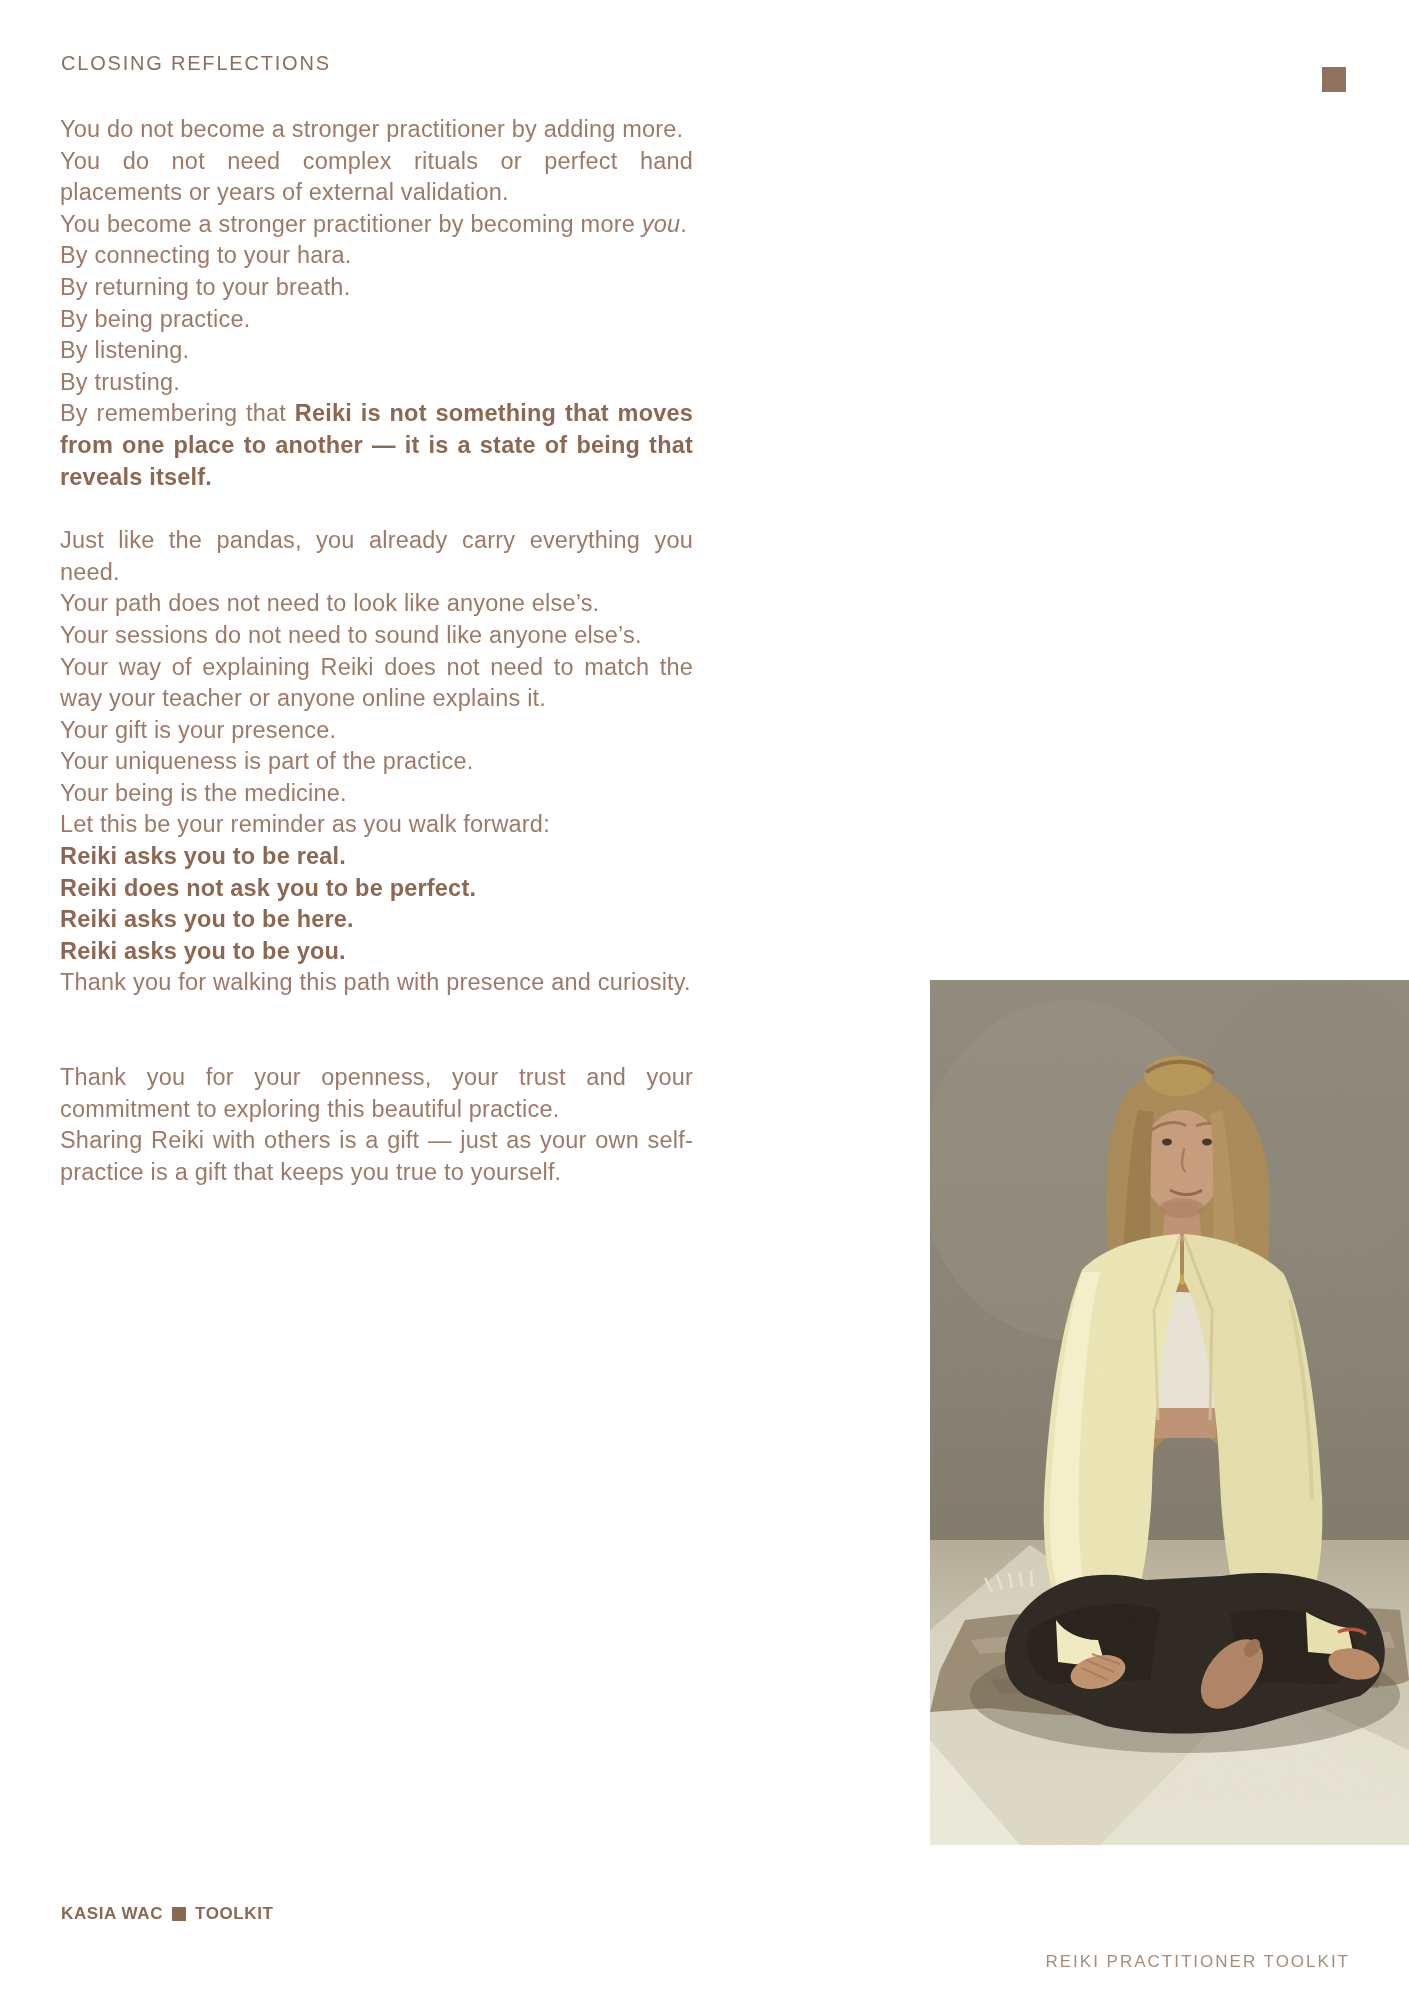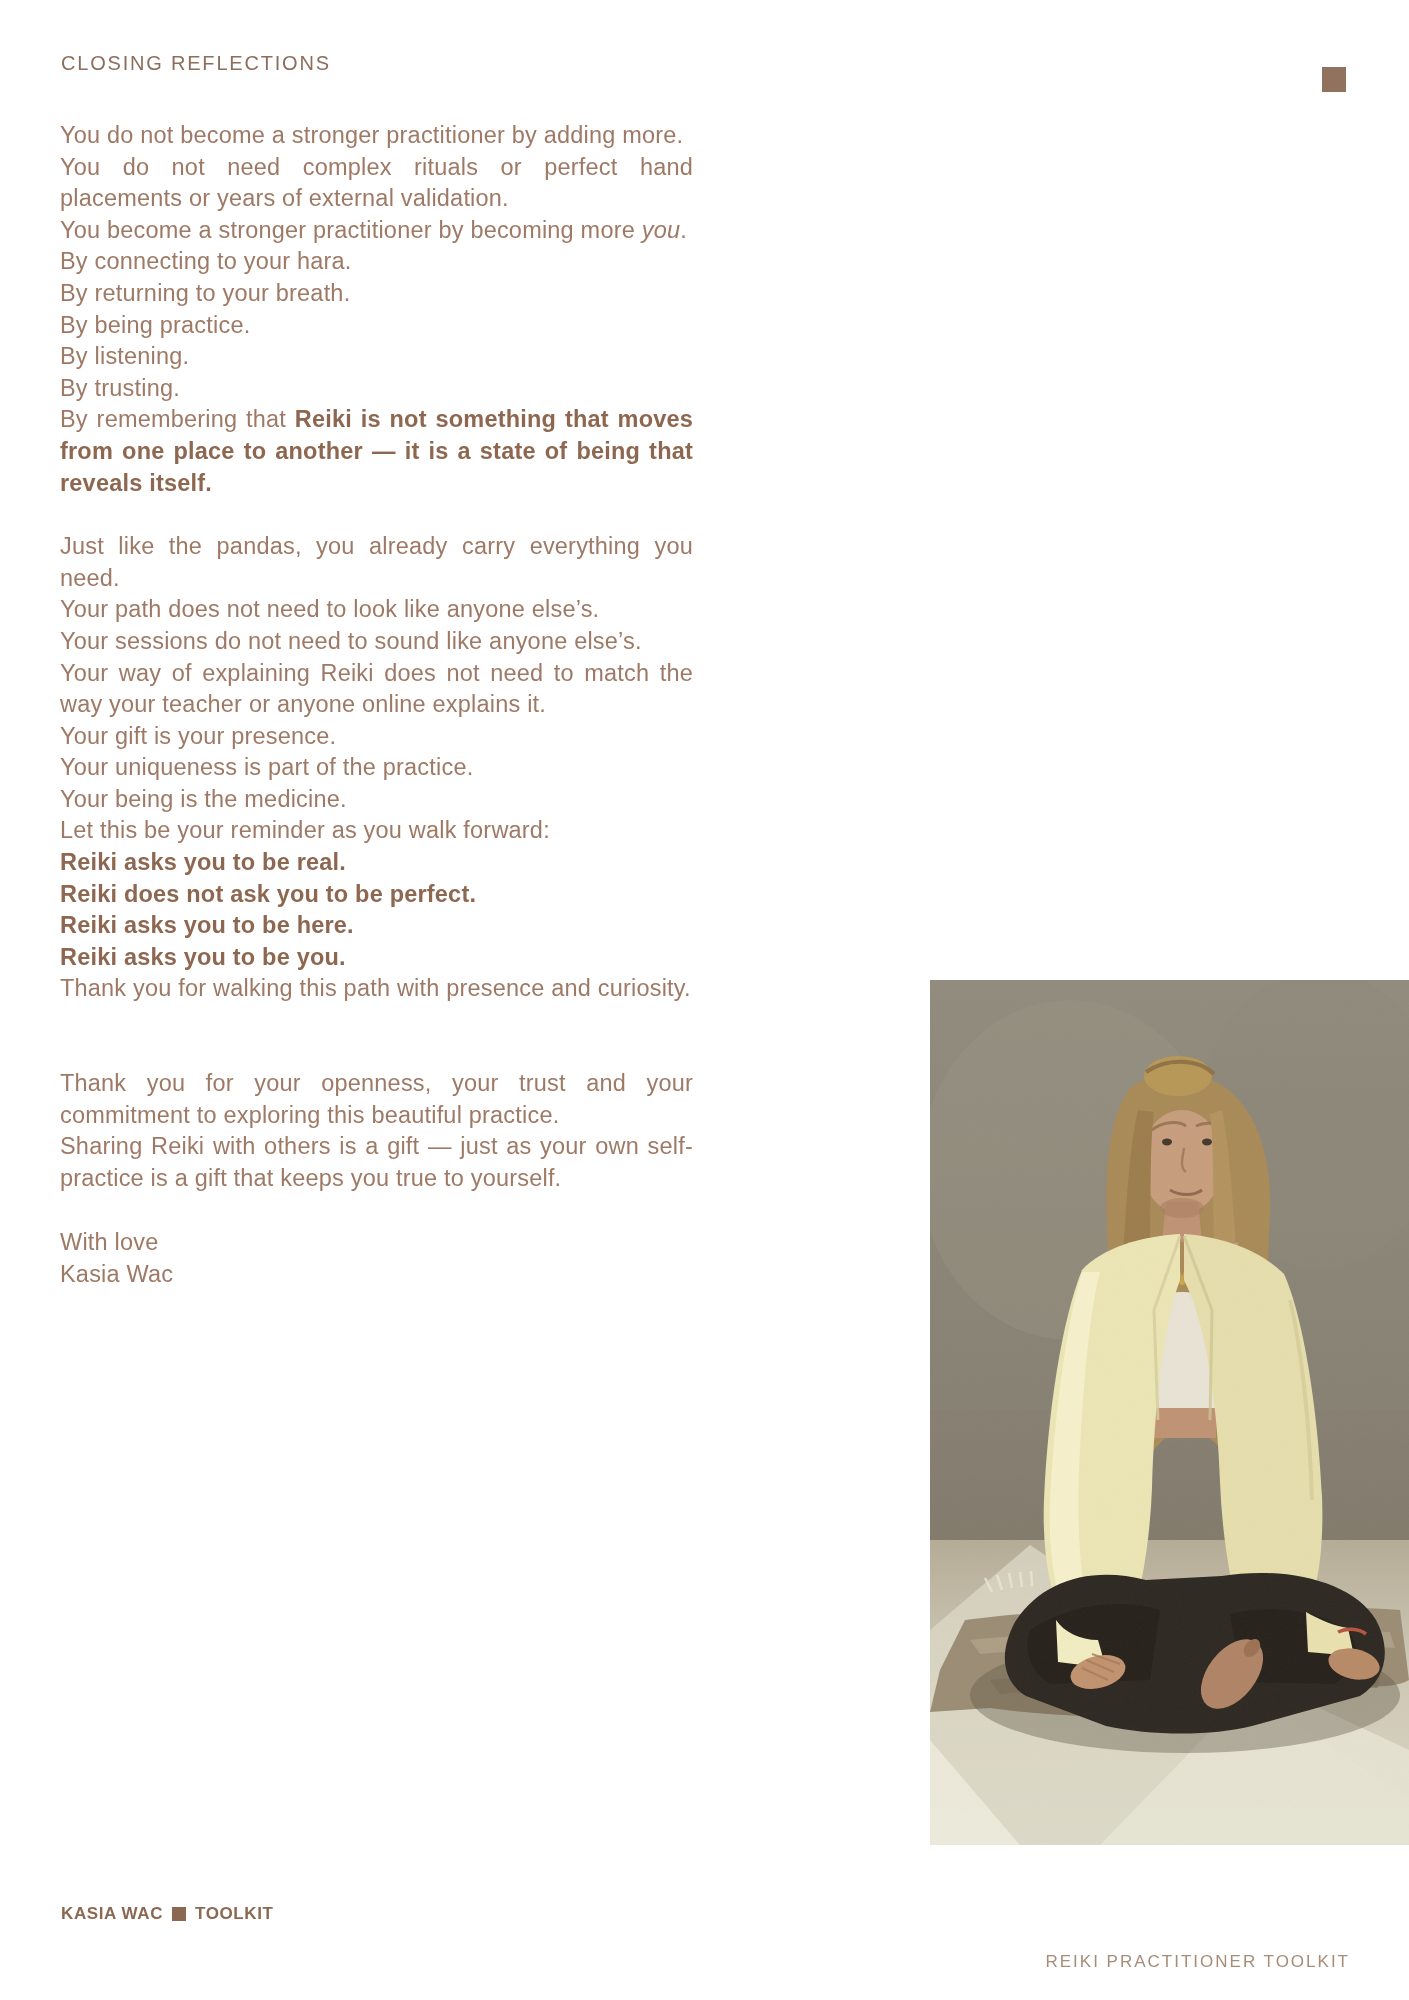--- a/index.html
+++ b/index.html
@@ -11,21 +11,21 @@
     position:absolute; left:61px; top:52px;
     font-size:20px; letter-spacing:1.8px; color:#8c6e5d; font-weight:400;
   }
   .corner-square {
     position:absolute; left:1322px; top:67px; width:24px; height:25px;
     background:#90725f;
   }
   .textcol {
     position:absolute; left:60px; top:114px; width:633px;
     color:#9e7a66; font-size:23.5px; line-height:31.6px;
-    letter-spacing:0.2px; text-align:justify;margin-top:6px;
+    letter-spacing:0.2px; text-align:justify;
   }
   .para { margin:0; }
   .para + .para.gap1 { margin-top:32px; }
   .para + .para.gap2 { margin-top:63px; }
   .sent { text-align:justify; }
   .b { font-weight:700; color:#8d6750; }
   .it { font-style:italic; }
   .signature { margin-top:33px; text-align:left; }
   .photo {
     position:absolute; left:930px; top:980px; width:479px; height:865px;
@@ -81,24 +81,20 @@
       <div class="sent"><span class="b">Reiki asks you to be here.</span></div>
       <div class="sent"><span class="b">Reiki asks you to be you.</span></div>
       <div class="sent"><span>Thank you for walking this path with presence and curiosity.</span></div>
     </div>
 
     <div class="para gap2">
       <div class="sent"><span>Thank you for your openness, your trust and your commitment to exploring this beautiful practice.</span></div>
       <div class="sent"><span>Sharing Reiki with others is a gift — just as your own self-practice is a gift that keeps you true to yourself.</span></div>
     </div>
 
-    <div class="signature">
-      <div>With love</div>
-      <div>Kasia Wac</div>
-    </div>
 
   </div>
 
   <div class="photo" role="img" aria-label="Woman with blonde hair in a pale yellow cardigan sitting cross-legged on a rug in warm sunlight">
     <svg width="479" height="865" viewBox="0 0 479 865" xmlns="http://www.w3.org/2000/svg">
       <defs>
         <linearGradient id="wallgrad" x1="0" y1="0" x2="0" y2="1">
           <stop offset="0" stop-color="#908b7d"></stop>
           <stop offset="0.75" stop-color="#868073"></stop>
           <stop offset="1" stop-color="#7f7868"></stop>

